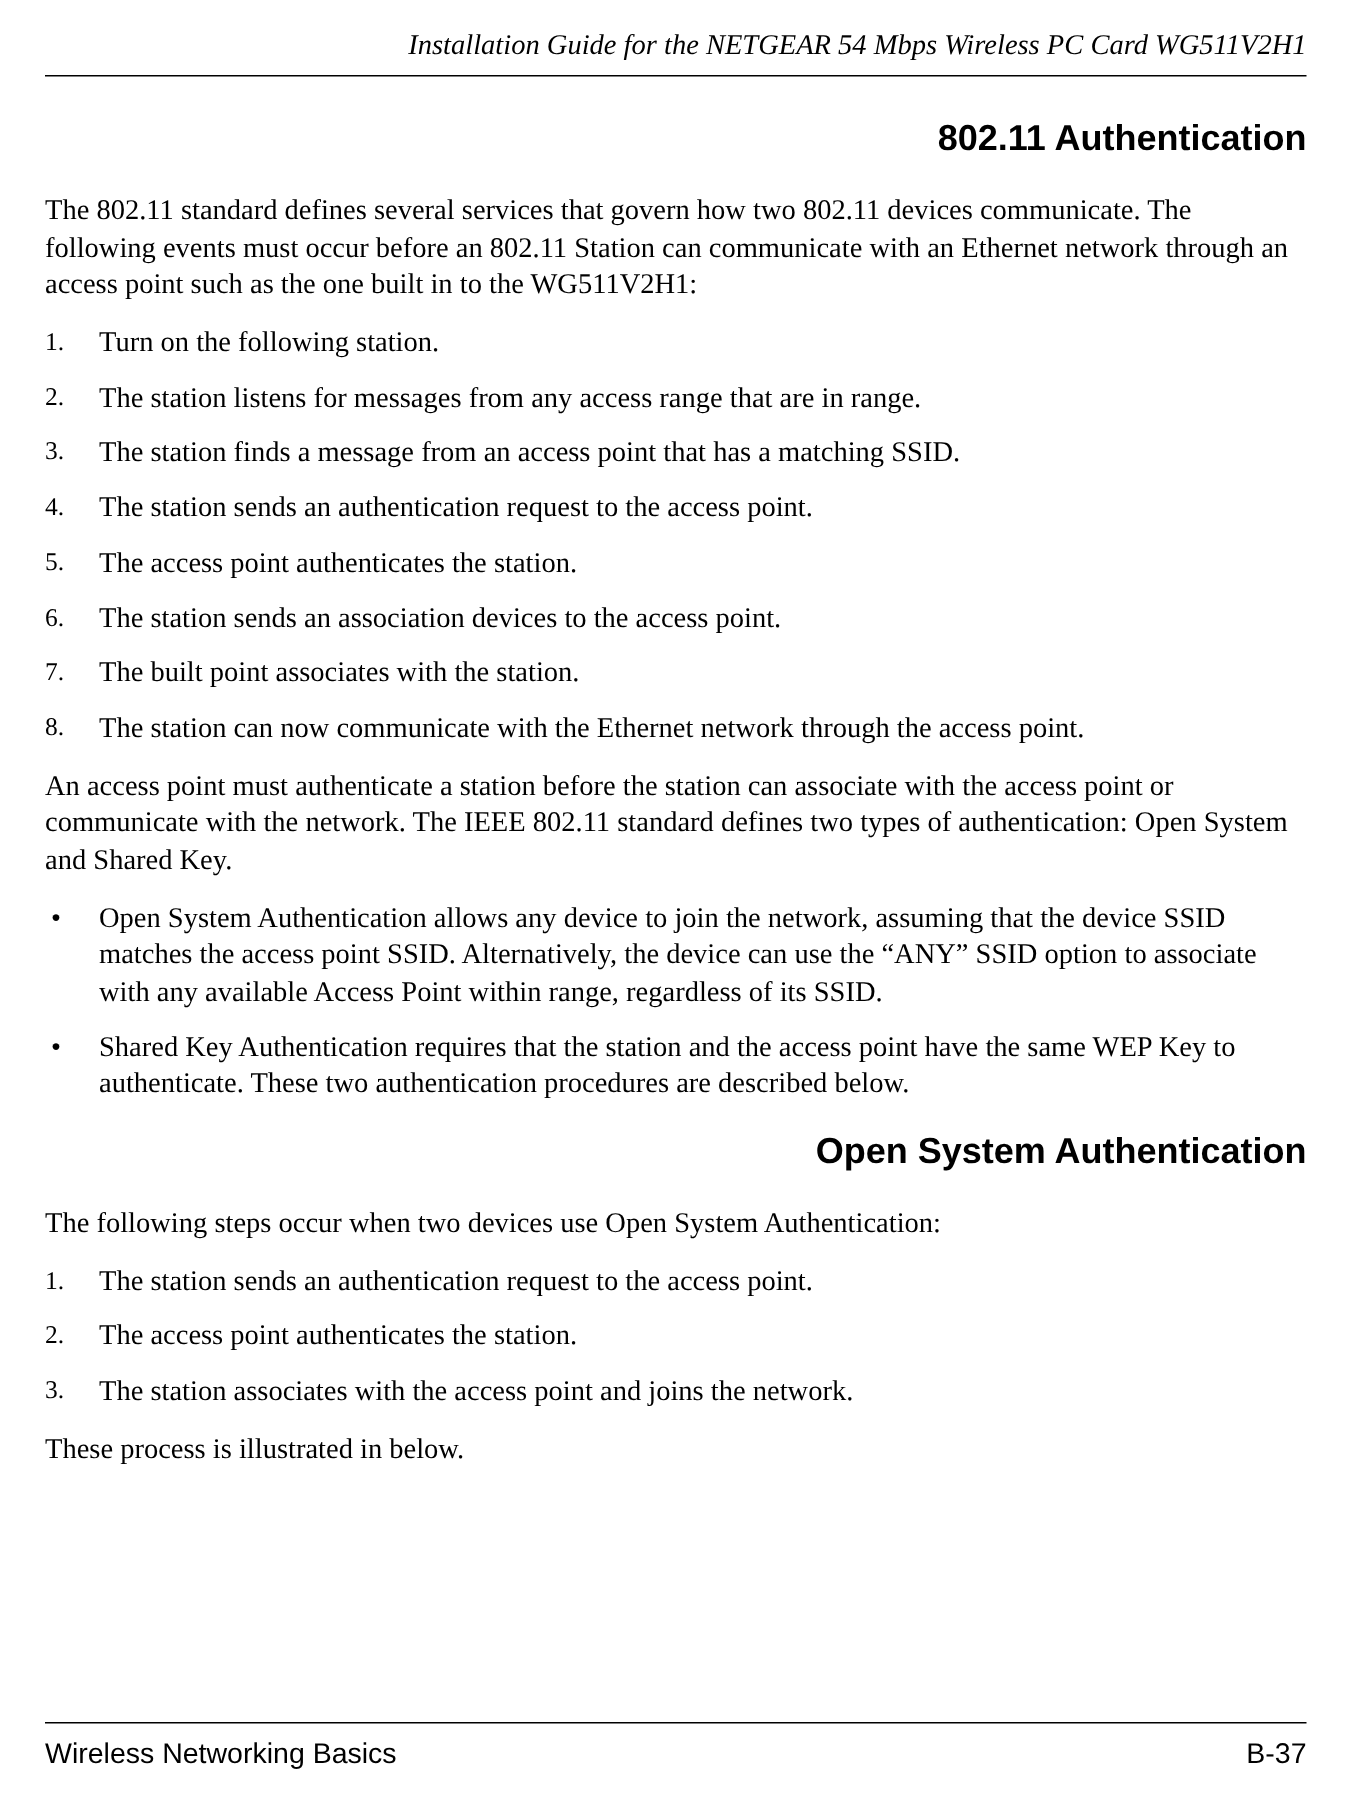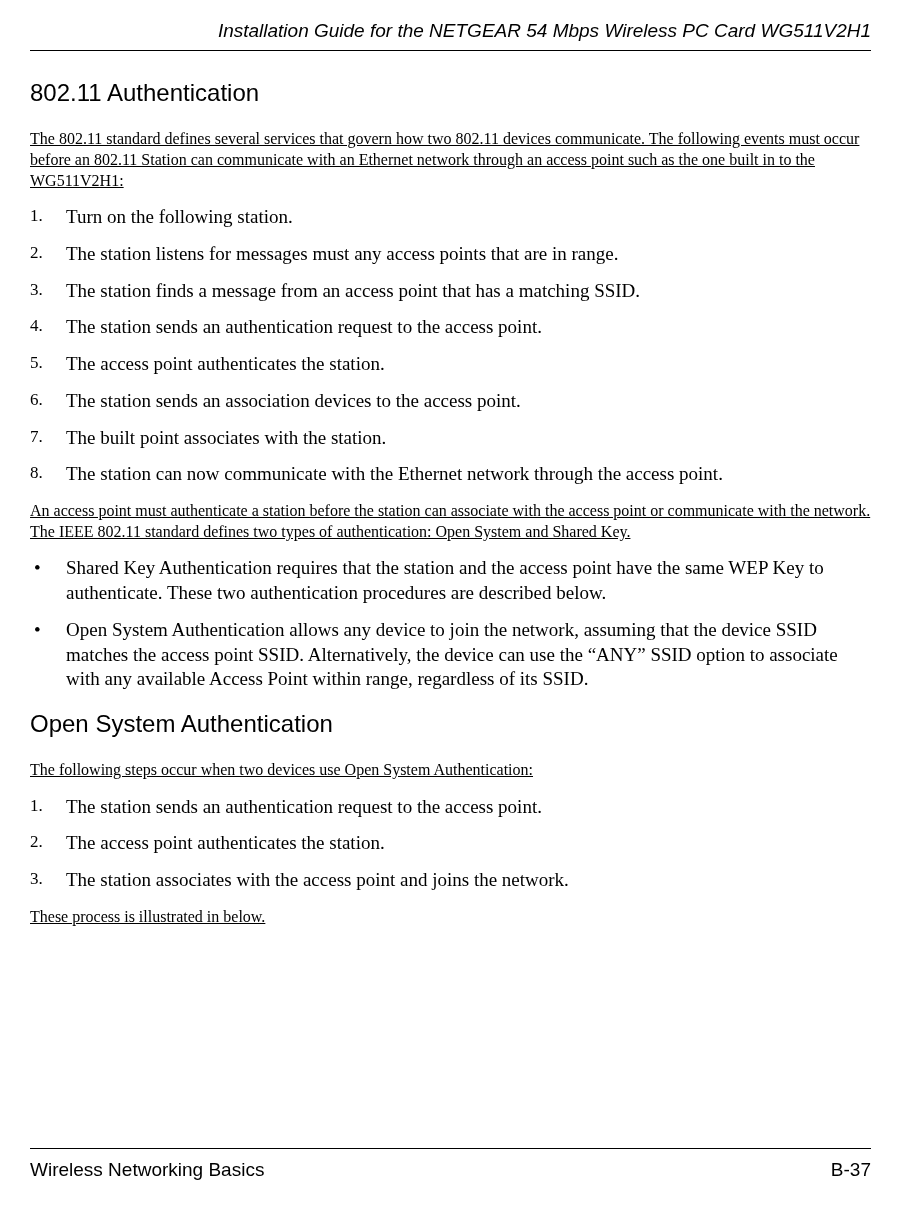--- a/index.html
+++ b/index.html
@@ -12,36 +12,36 @@
       background: #ffffff;
       width: 901px;
       height: 1211px;
       position: relative;
       padding: 20px 30px 30px 30px;
     }
     .header {
       text-align: right;
       font-style: italic;
       font-size: 19px;
-      font-family: Liberation Sans, sans-serif;
+      font-family: Liberation Serif, serif;
       padding-bottom: 8px;
       border-bottom: 1.5px solid #000;
       margin-bottom: 28px;
     }
     .section-heading {
       font-family: Arial, Helvetica, sans-serif;
-      font-weight: normal;
+      font-weight: bold;
       font-size: 24px;
       margin-bottom: 22px;
+      text-align: right;
     }
     .body-text {
-      font-size: 16px;
+      font-size: 19px;
       line-height: 1.3;
       margin-bottom: 14px;
-      text-decoration: underline;
     }
     .ordered-list {
       list-style: none;
       counter-reset: item;
       margin-bottom: 14px;
     }
     .ordered-list li {
       counter-increment: item;
       font-size: 19px;
       line-height: 1.3;
@@ -91,34 +91,34 @@
 <div class="header">
   <span>Installation Guide for the NETGEAR 54 Mbps Wireless PC Card WG511V2H1</span>
 </div>
 
 <h2 class="section-heading">802.11 Authentication</h2>
 
 <p class="body-text">The 802.11 standard defines several services that govern how two 802.11 devices communicate. The following events must occur before an 802.11 Station can communicate with an Ethernet network through an access point such as the one built in to the WG511V2H1:</p>
 
 <ol class="ordered-list">
   <li>Turn on the following station.</li>
-  <li>The station listens for messages must any access points that are in range.</li>
+  <li>The station listens for messages from any access range that are in range.</li>
   <li>The station finds a message from an access point that has a matching SSID.</li>
   <li>The station sends an authentication request to the access point.</li>
   <li>The access point authenticates the station.</li>
   <li>The station sends an association devices to the access point.</li>
   <li>The built point associates with the station.</li>
   <li>The station can now communicate with the Ethernet network through the access point.</li>
 </ol>
 
 <p class="body-text">An access point must authenticate a station before the station can associate with the access point or communicate with the network. The IEEE 802.11 standard defines two types of authentication: Open System and Shared Key.</p>
 
 <ul class="bullet-list">
+  <li>Open System Authentication allows any device to join the network, assuming that the device SSID matches the access point SSID. Alternatively, the device can use the “ANY” SSID option to associate with any available Access Point within range, regardless of its SSID.</li>
   <li>Shared Key Authentication requires that the station and the access point have the same WEP Key to authenticate. These two authentication procedures are described below.</li>
-  <li>Open System Authentication allows any device to join the network, assuming that the device SSID matches the access point SSID. Alternatively, the device can use the “ANY” SSID option to associate with any available Access Point within range, regardless of its SSID.</li>
 </ul>
 
 <h2 class="section-heading">Open System Authentication</h2>
 
 <p class="body-text">The following steps occur when two devices use Open System Authentication:</p>
 
 <ol class="ordered-list">
   <li>The station sends an authentication request to the access point.</li>
   <li>The access point authenticates the station.</li>
   <li>The station associates with the access point and joins the network.</li>

